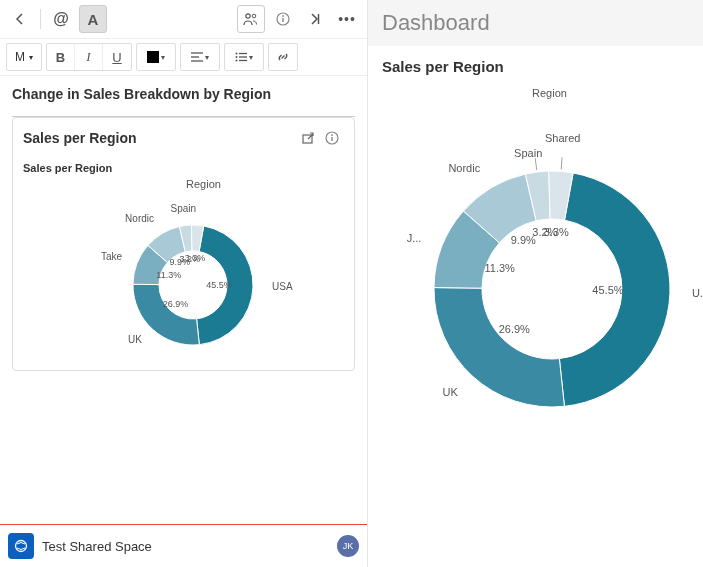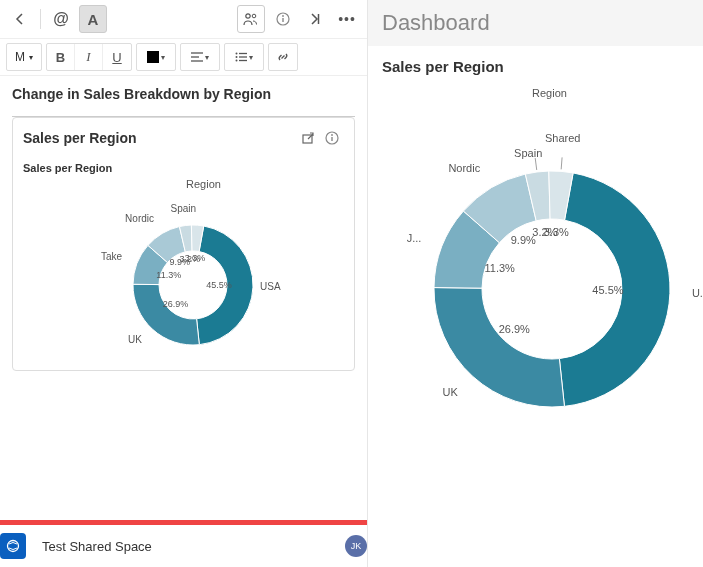--- a/index.html
+++ b/index.html
@@ -35,21 +35,21 @@
 
   
   .card { border: 1px solid #ddd; border-radius: 4px; }
   .card-head { display: flex; align-items: center; padding: 8px 10px; }
   .card-title { font-weight: 600; font-size: 14px; flex: 1; }
   .card-icn { width: 24px; height: 24px; display: flex; align-items: center; justify-content: center; color: #666; cursor: pointer; }
   .card-sub { font-size: 11px; font-weight: 600; padding: 4px 10px 0 10px; }
   .card-body { padding: 4px 10px 10px 10px; position: relative; }
 
   
-  .footer { border-top: 5px solid #ef4444; padding: 8px 0; display: flex; align-items: center; gap: 16px; }
+  .footer { border-top: 1px solid #ef4444; padding: 8px 8px; display: flex; align-items: center; gap: 8px; }
   .space-icn { width: 26px; height: 26px; background: #0a5fbf; border-radius: 4px; display:flex; align-items:center; justify-content:center; color:#fff;}
   .avatar { width: 22px; height: 22px; border-radius: 50%; background: #5a6fa8; color: #fff; font-size: 9px; display: flex; align-items: center; justify-content: center; margin-left: auto; }
 
   
   .dash-title { font-size: 22px; color: #888; padding: 10px 14px; }
   .dash-card { background: #fff; margin: 0; padding: 12px 14px; flex: 1; }
   .dash-card-title { font-weight: 700; font-size: 15px; }
 
   .chart-wrap { position: relative; }
   .legend-title { font-size: 11px; color: #555; text-align: center; }
@@ -181,21 +181,21 @@
                 <path d="M 110.00438694857976 94.27445566348095 A 60 60 0 0 1 124.94642895821642 55.37455695663505 L 144.46964307632263 72.54558227542653 A 34 34 0 0 0 136.00248593752855 94.58885820930587 Z" fill="#7aafc2" stroke="#fff" stroke-width="1"></path>
                 <text x="145.72894893962857" y="85.67712059367696" font-size="9" fill="#555" text-anchor="middle" dominant-baseline="middle">11.3%</text>
                 <path d="M 124.94642895821642 55.37455695663505 A 60 60 0 0 1 156.4382715979795 36.55276291602972 L 162.3150205721884 61.879898985750174 A 34 34 0 0 0 144.46964307632263 72.54558227542653 Z" fill="#a9c9d6" stroke="#fff" stroke-width="1"></path>
                 <text x="156.6613318911483" y="72.68229552391414" font-size="9" fill="#555" text-anchor="middle" dominant-baseline="middle">9.9%</text>
                 <path d="M 156.4382715979795 36.55276291602972 A 60 60 0 0 1 168.37192122606172 35.02209273819358 L 169.07742202810164 61.01251921830969 A 34 34 0 0 0 162.3150205721884 61.879898985750174 Z" fill="#c9dbe2" stroke="#fff" stroke-width="1"></path>
                 <text x="166.69220744735065" y="69.21127167872294" font-size="9" fill="#555" text-anchor="middle" dominant-baseline="middle">3.2%</text>
                 <path d="M 168.37192122606172 35.02209273819358 A 60 60 0 0 1 180.74177440554942 35.969378432712716 L 176.087005496478 61.54931444520387 A 34 34 0 0 0 169.07742202810164 61.01251921830969 Z" fill="#d9e5ea" stroke="#fff" stroke-width="1"></path>
                 <text x="171.9852720849563" y="69.07590513154426" font-size="9" fill="#555" text-anchor="middle" dominant-baseline="middle">3.3%</text>
               </svg>
             <div id="labels-small">
-                <div class="lbl lblsm" style="left: 237px; top: 90.8266px;">USA</div>
+                <div class="lbl lblsm" style="left: 249px; top: 90.8266px;">USA</div>
                 <div class="lbl lblsm" style="transform: translateX(-100%); left: 118.83px; top: 144.193px;">UK</div>
                 <div class="lbl lblsm" style="transform: translateX(-100%); left: 99.0539px; top: 60.7485px;">Take</div>
                 <div class="lbl lblsm" style="transform: translateX(-100%); left: 131.01px; top: 22.7636px;">Nordic</div>
                 <div class="lbl lblsm" style="transform: translateX(-50%); left: 160.331px; top: 12.6176px;">Spain</div>
               </div>
           </div>
         </div>
       </div>
     </div>
 

